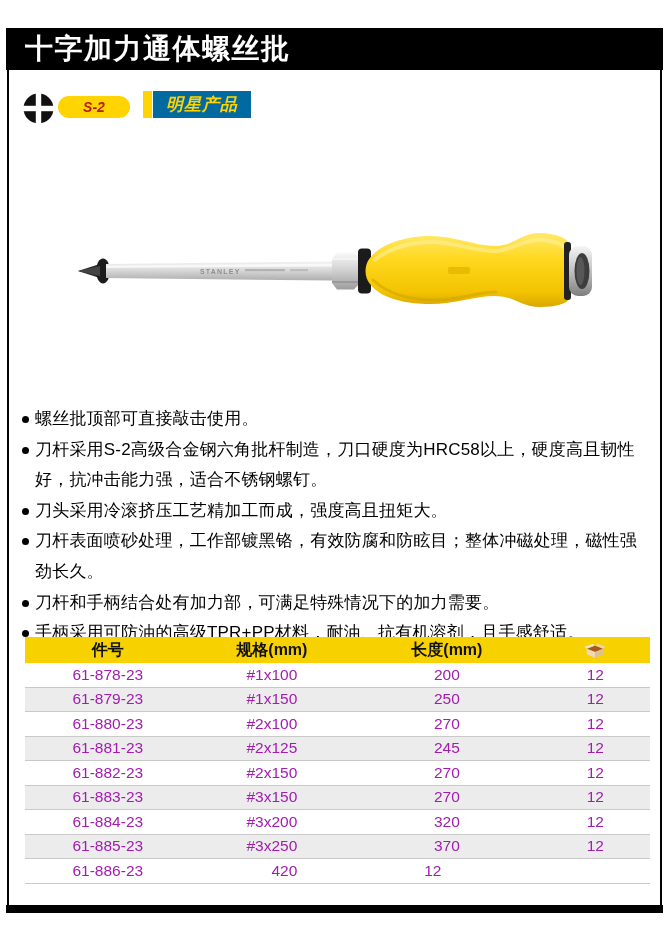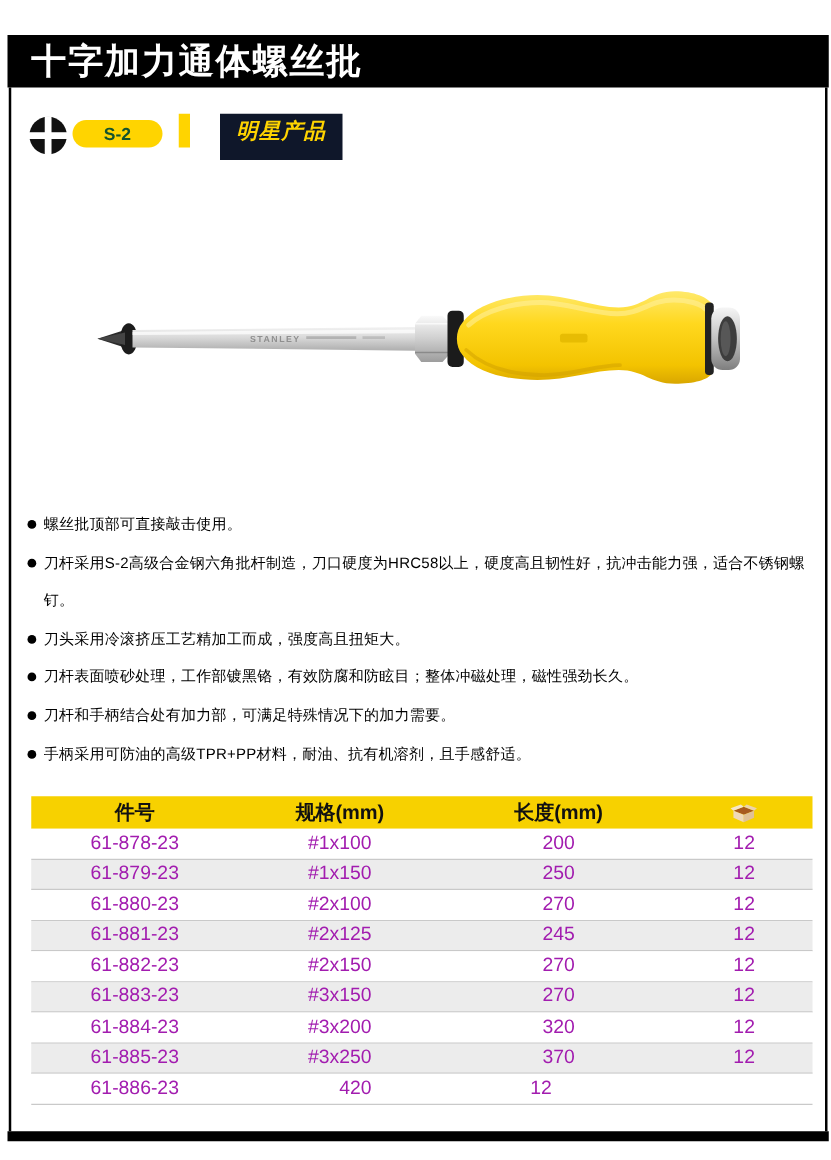--- a/index.html
+++ b/index.html
@@ -17,35 +17,35 @@
   .frame{
     position:absolute;left:7px;top:70px;width:651px;height:835px;
     border-left:2px solid #000;border-right:2px solid #000;
   }
   .bottombar{position:absolute;left:6px;top:905px;width:657px;height:8px;background:#000;}
   
   .ph-icon{position:absolute;left:23px;top:93px;width:31px;height:31px;}
   .s2-badge{
     position:absolute;left:58px;top:96px;width:72px;height:22px;background:#FFD400;
     border-radius:11px;display:flex;align-items:center;justify-content:center;
-    font-size:14px;font-weight:bold;color:#14532d;text-align:center;
+    font-size:14px;font-weight:bold;font-style:italic;color:#b91c1c;text-align:center;
   }
   .star-badge{position:absolute;left:143px;top:91px;height:27px;display:flex;}
   .star-badge .ybar{width:9px;height:27px;background:#FFD400;margin-right:1px;}
   .star-badge .rbox{
-    background:#0f172a;color:#FFD400;height:37px;line-height:27px;padding:0 13px;
-    font-size:17px;font-weight:bold;font-style:italic;letter-spacing:1px;margin-left:23px;
+    background:#0369a1;color:#FFD400;height:27px;line-height:27px;padding:0 13px;
+    font-size:17px;font-weight:bold;font-style:italic;letter-spacing:1px;
   }
   
   .product{position:absolute;left:70px;top:218px;width:525px;height:104px;}
   
   .features{position:absolute;left:22px;top:404px;width:628px;}
   .features ul{list-style:none;margin:0;padding:0;}
   .features li{
-    position:relative;padding-left:13px;font-size:12px;line-height:30.6px;
+    position:relative;padding-left:13px;font-size:17px;line-height:30.6px;
     color:#000;letter-spacing:0.2px;
   }
   .features li::before{
     content:"";position:absolute;left:0;top:12px;width:7px;height:7px;border-radius:50%;background:#000;
   }
   
   .spec{position:absolute;left:25px;top:637px;width:625px;}
   .thead{
     height:26px;background:#F7D100;display:flex;align-items:center;
     font-size:16px;font-weight:bold;color:#111;

